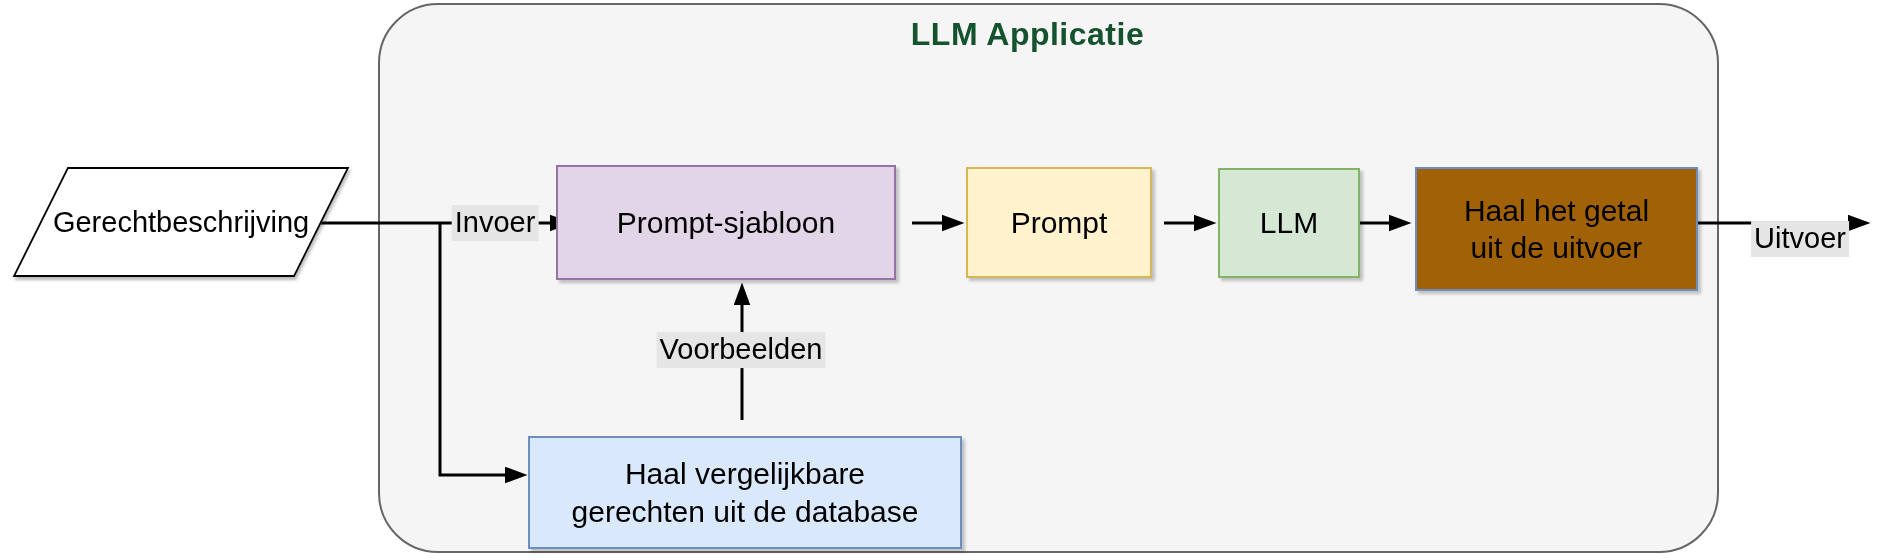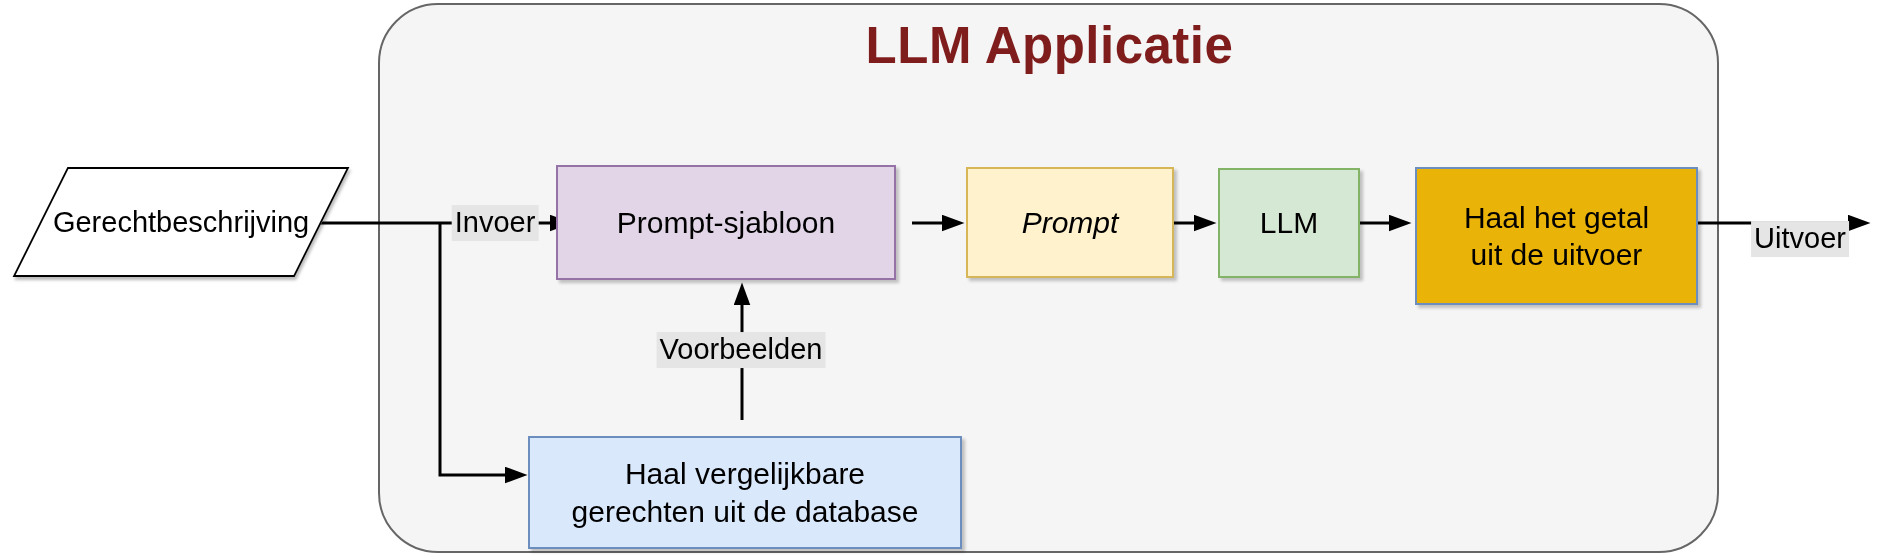--- a/index.html
+++ b/index.html
@@ -17,26 +17,26 @@
     position: absolute;
     left: 378px; top: 3px;
     width: 1341px; height: 550px;
     background: #f5f5f5;
     border: 2.5px solid #666666;
     border-radius: 60px;
     box-sizing: border-box;
   }
   .app-title {
     position: absolute;
-    left: 378px; top: 16px;
+    left: 356px; top: 16px;
     width: 1343px;
     text-align: center;
-    font-size: 51px;
+    font-size: 32px;
     font-weight: bold;
-    color: #7f1d1d;
+    color: #14532d;
     letter-spacing: 0.5px;
   }
   
   svg.edges {
     position: absolute;
     left: 0; top: 0;
     width: 1888px; height: 560px;
   }
   
   .node {
@@ -46,26 +46,26 @@
     justify-content: center;
     text-align: center;
     box-sizing: border-box;
     font-size: 30px;
     line-height: 1.25;
     white-space: pre-line;
     box-shadow: 3px 3px 3px rgba(0,0,0,0.22);
   }
   .node-purple { left: 556px; top: 165px; width: 340px; height: 115px;
     background: #e1d5e7; border: 2.5px solid #9673a6; }
-  .node-yellow { left: 966px; top: 167px; width: 208px; height: 111px;
-    background: #fff2cc; border: 2.5px solid #d6b656; font-style: italic; }
+  .node-yellow { left: 966px; top: 167px; width: 186px; height: 111px;
+    background: #fff2cc; border: 2.5px solid #d6b656; }
   .node-green  { left: 1218px; top: 168px; width: 142px; height: 110px;
     background: #d5e8d4; border: 2.5px solid #82b366; text-align: center; }
-  .node-blue-extract { left: 1415px; top: 167px; width: 283px; height: 138px;
-    background: #eab308; border: 2.5px solid #6c8ebf; }
+  .node-blue-extract { left: 1415px; top: 167px; width: 283px; height: 124px;
+    background: #a16207; border: 2.5px solid #6c8ebf; }
   .node-blue-retrieve { left: 528px; top: 420px; width: 434px; height: 113px;
     background: #dae8fc; border: 2.5px solid #6c8ebf; margin-top: 16px; }
   
   .node-parallelogram {
     left: 40px; top: 167px; width: 282px; height: 110px;
     background: #ffffff;
     border: 2.5px solid #000000;
     transform: skewX(-26.5deg);
     box-shadow: 3px 3px 3px rgba(0,0,0,0.28);
     white-space: nowrap;

